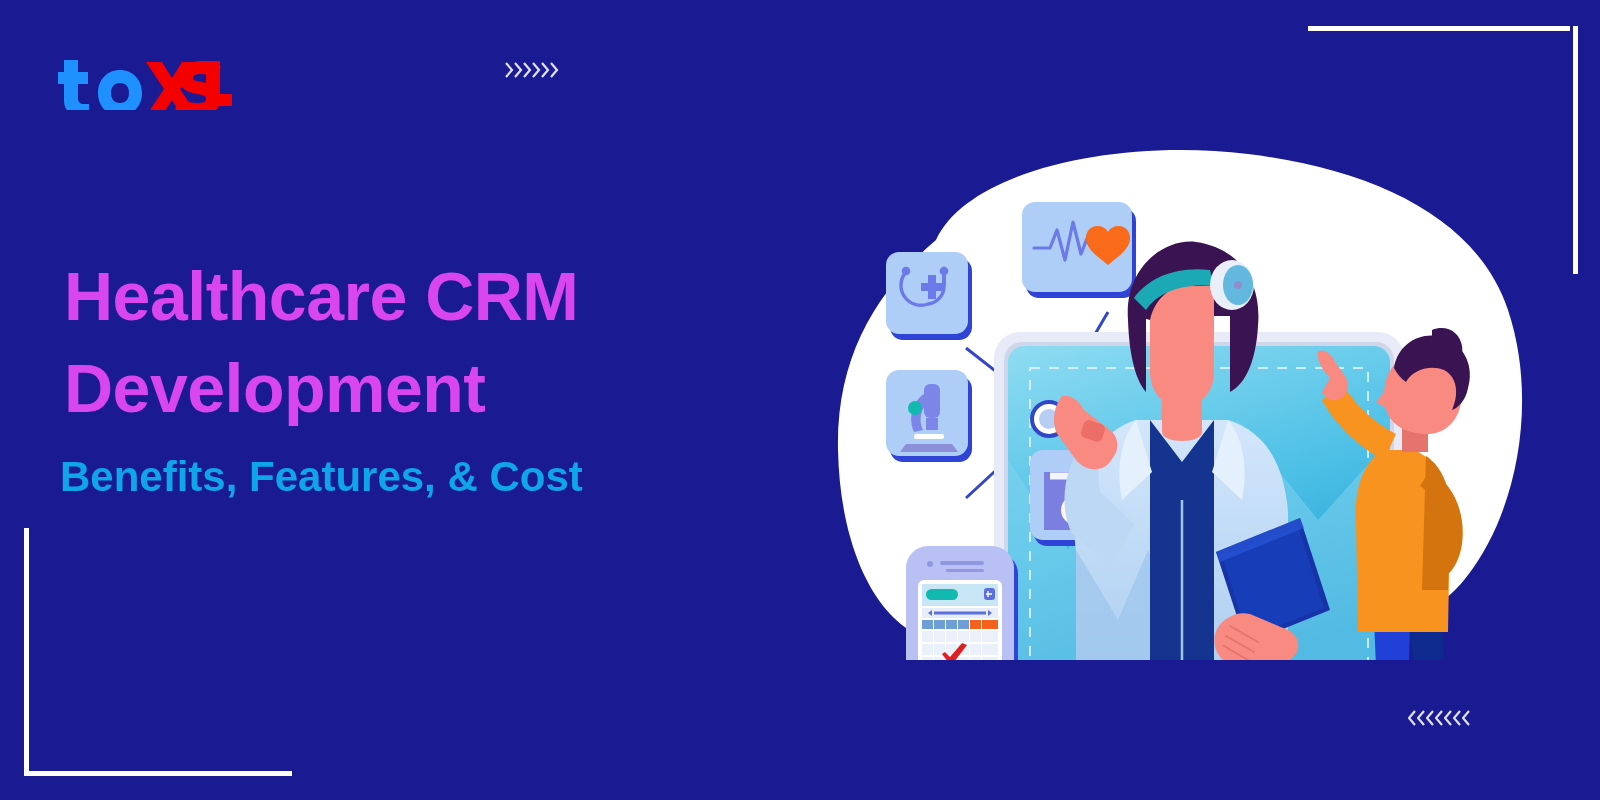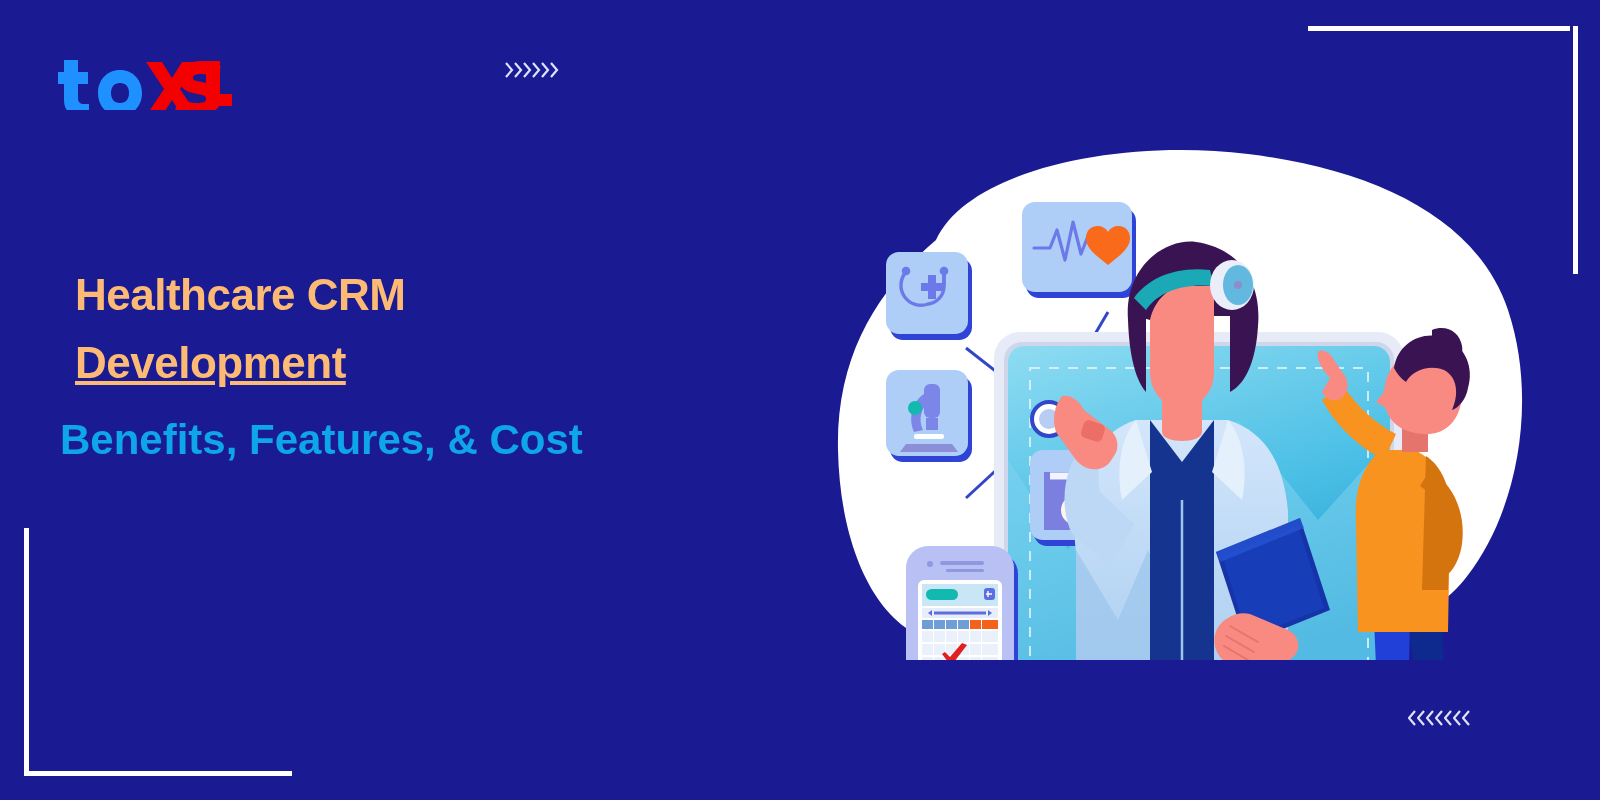--- a/index.html
+++ b/index.html
@@ -53,29 +53,29 @@
   #bracket-bl .h { left: 0; bottom: 0; width: 268px; height: 5px; }
 
   
   #headline {
     position: absolute;
     left: 60px;
     top: 258px;
     width: 760px;
   }
   #title-line-1, #title-line-2 {
-    color: #fdba74;
-    font-size: 44px;
+    color: #d946ef;
+    font-size: 68px;
     font-weight: bold;
     line-height: 1.0;
     letter-spacing: -0.5px;
-    margin: 15px;
+    margin: 4px;
     white-space: nowrap;
   }
-  #title-line-2 { margin-top: 24px; text-decoration: underline; }
+  #title-line-2 { margin-top: 24px; }
   #subtitle {
     color: #0ea5e9;
     font-size: 42px;
     font-weight: bold;
     line-height: 1.0;
     margin: 0;
     margin-top: 34px;
     white-space: nowrap;
   }
 

